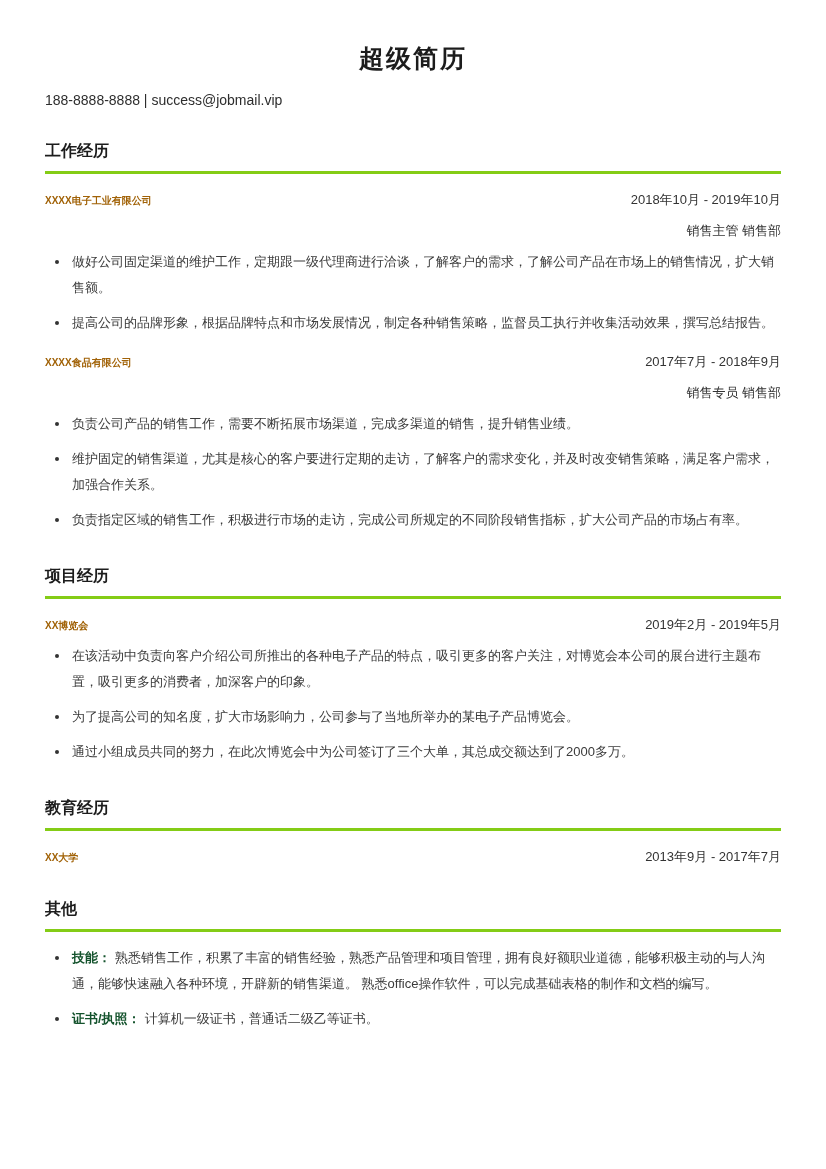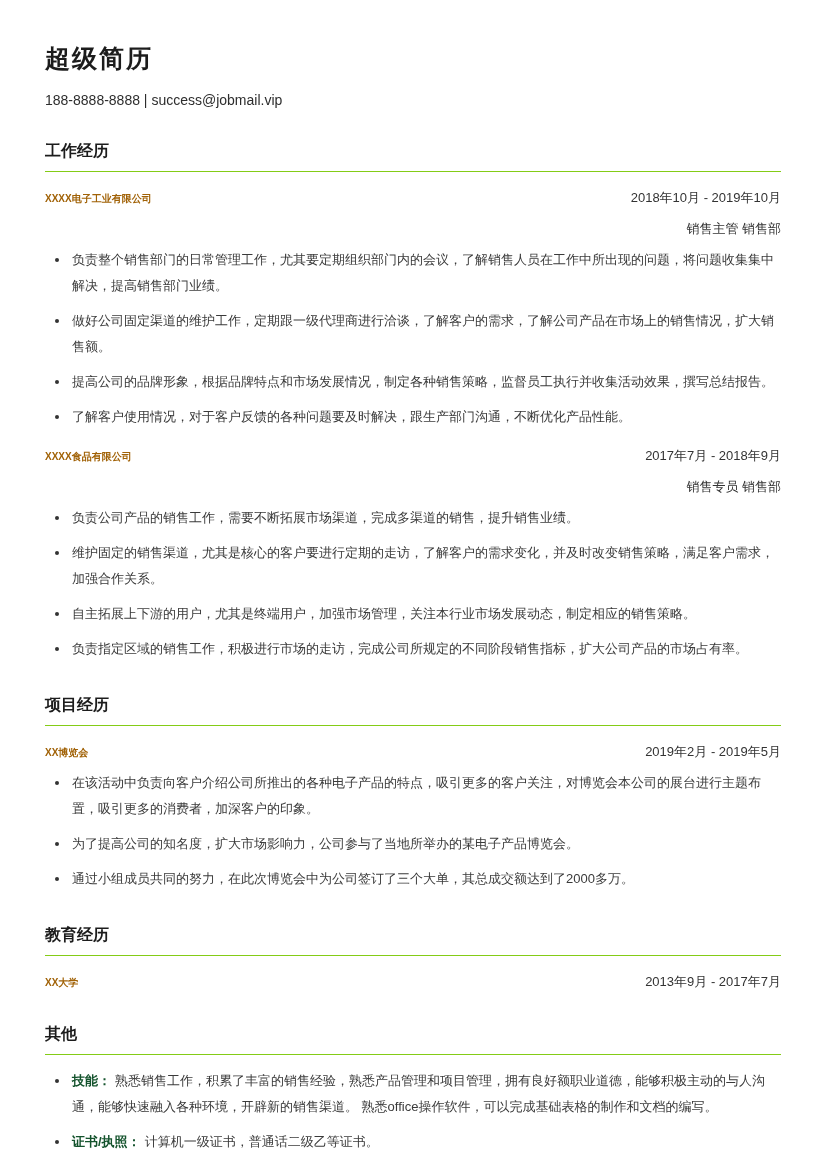--- a/index.html
+++ b/index.html
@@ -7,39 +7,40 @@
     width: 826px;
     height: 1169px;
     background: #ffffff;
     box-sizing: border-box;
     padding: 36px 45px 30px 45px;
     overflow: hidden;
     color: #333333;
     font-family: "Liberation Sans", "DejaVu Sans", sans-serif;
   }
   .resume-title {
+    text-align: center;
     font-size: 25px;
     font-weight: bold;
     color: #1c1c1c;
     letter-spacing: 2px;
     margin-top: 6px;
   }
   .contact-line {
     text-align: left;
     font-size: 14px;
     color: #2d2d2d;
     margin-top: 14px;
   }
   .section { margin-top: 33px; }
   .section-heading {
     font-size: 16px;
     font-weight: bold;
     color: #1c1c1c;
     padding-bottom: 9px;
-    border-bottom: 1px solid #84cc16;
+    border-bottom: 3px solid #84cc16;
   }
   .entry-header {
     display: flex;
     justify-content: space-between;
     align-items: baseline;
     margin-top: 17px;
   }
   .entry-title {
     font-size: 10px;
     font-weight: bold;
@@ -97,37 +98,34 @@
 <section class="section">
   <h2 class="section-heading">工作经历</h2>
 
   <div class="entry-block">
     <div class="entry-header">
       <span class="entry-title">XXXX电子工业有限公司</span>
       <span class="entry-date">2018年10月 - 2019年10月</span>
     </div>
     <div class="entry-subtitle">销售主管 销售部</div>
     <ul class="bullets">
-      <li class="bullet">负责整个销售部门的日常管理工作，尤其要定期组织部门内的会议，了解销售人员在工作中所出现的问题，将问题收集集中解决，提高销售部门业绩。</li>
       <li class="bullet">做好公司固定渠道的维护工作，定期跟一级代理商进行洽谈，了解客户的需求，了解公司产品在市场上的销售情况，扩大销售额。</li>
       <li class="bullet">提高公司的品牌形象，根据品牌特点和市场发展情况，制定各种销售策略，监督员工执行并收集活动效果，撰写总结报告。</li>
-      <li class="bullet">了解客户使用情况，对于客户反馈的各种问题要及时解决，跟生产部门沟通，不断优化产品性能。</li>
     </ul>
   </div>
 
   <div class="entry-block">
     <div class="entry-header">
       <span class="entry-title">XXXX食品有限公司</span>
       <span class="entry-date">2017年7月 - 2018年9月</span>
     </div>
     <div class="entry-subtitle">销售专员 销售部</div>
     <ul class="bullets">
       <li class="bullet">负责公司产品的销售工作，需要不断拓展市场渠道，完成多渠道的销售，提升销售业绩。</li>
       <li class="bullet">维护固定的销售渠道，尤其是核心的客户要进行定期的走访，了解客户的需求变化，并及时改变销售策略，满足客户需求，加强合作关系。</li>
-      <li class="bullet">自主拓展上下游的用户，尤其是终端用户，加强市场管理，关注本行业市场发展动态，制定相应的销售策略。</li>
       <li class="bullet">负责指定区域的销售工作，积极进行市场的走访，完成公司所规定的不同阶段销售指标，扩大公司产品的市场占有率。</li>
     </ul>
   </div>
 </section>
 
 <section class="section">
   <h2 class="section-heading">项目经历</h2>
 
   <div class="entry-block">
     <div class="entry-header">

